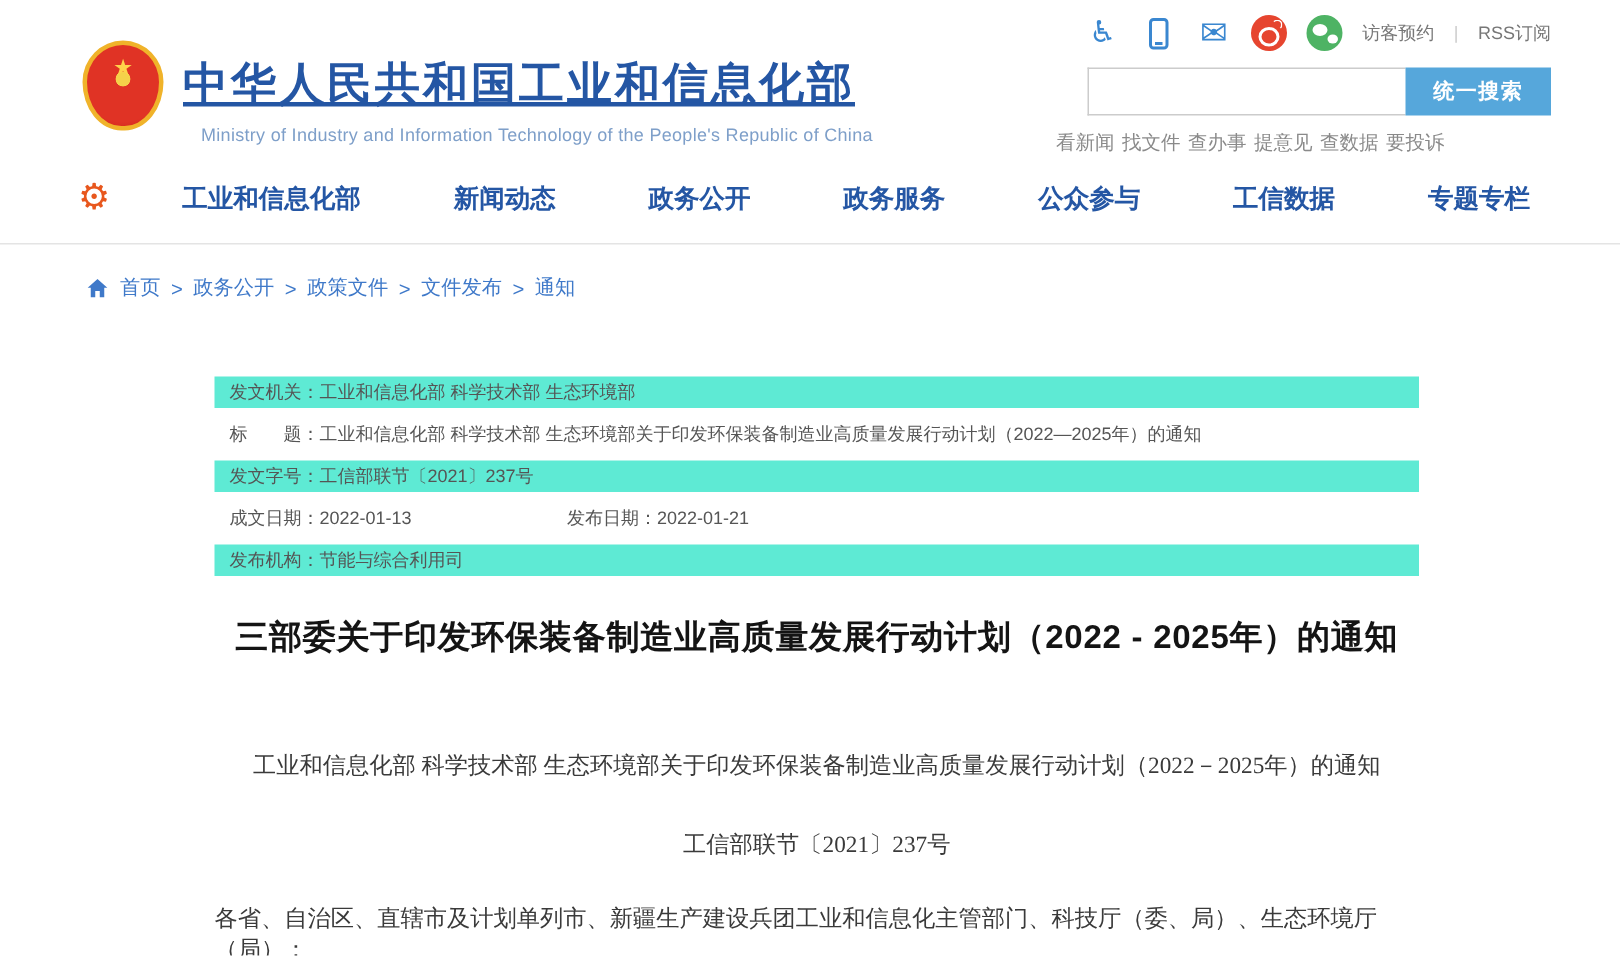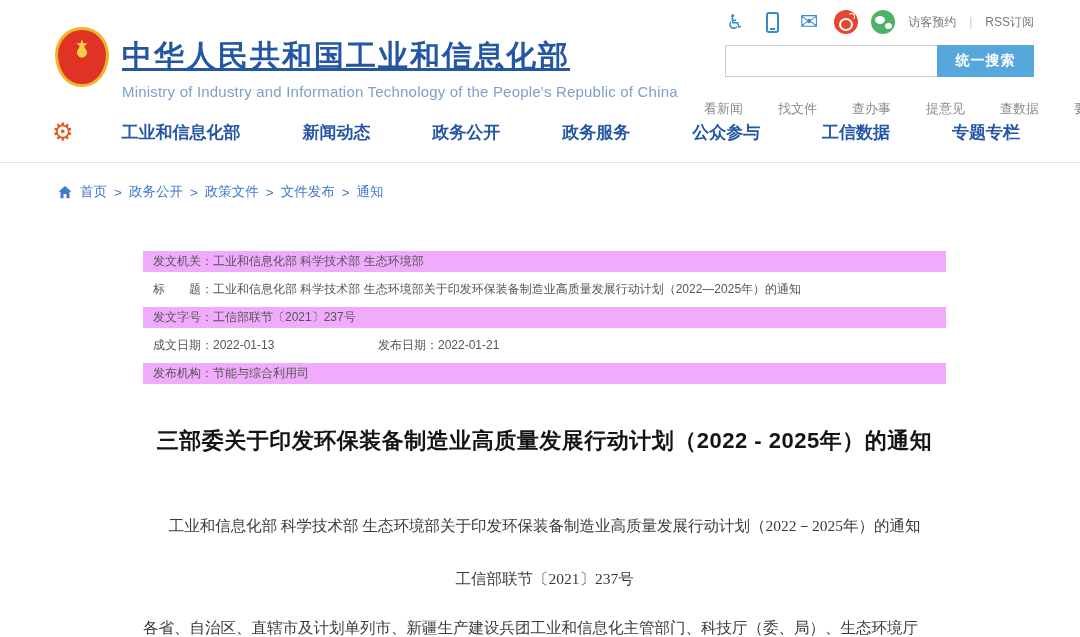--- a/index.html
+++ b/index.html
@@ -12,21 +12,21 @@
     background:#e4e4e4; box-shadow:0 -7px 9px rgba(0,0,0,0.035); }
 
   .emblem { position:absolute; left:55px; top:27px; width:54px; height:60px;
     background:radial-gradient(circle at 50% 42%, #f5d14a 0 12%, #e03325 13% 72%, #c8211a 100%);
     border:3px solid #f0b32a; border-radius:50% 50% 48% 48% / 46% 46% 54% 54%;
     display:flex; align-items:flex-start; justify-content:center; }
   .emblem .star { color:#ffd24a; font-size:15px; margin-top:6px; }
 
   .site-title-block { position:absolute; left:122px; top:36px; }
   .site-title { color:#2456a4; font-size:30px; font-weight:bold; letter-spacing:2px;text-decoration:underline; }
-  .site-subtitle { color:#7e9fc9; font-size:15px; margin-top:6px; letter-spacing:0.2px; }
+  .site-subtitle { color:#7e9fc9; font-size:12px; margin-top:6px; letter-spacing:0.2px;margin-left:12px; }
 
   .header-right { position:absolute; right:46px; top:8px; width:330px; }
   .topbar-row { display:flex; align-items:center; justify-content:flex-end; gap:13px; height:28px; }
   .tb-icon { display:inline-flex; align-items:center; justify-content:center;
     width:24px; height:24px; cursor:pointer; }
   .icon-access { color:#3a87d0; font-size:20px; line-height:1; }
   .icon-phone { width:13px; height:21px; border:2px solid #3a87d0; border-radius:3px; position:relative; }
   .icon-phone::after { content:""; position:absolute; left:2px; bottom:1px; width:5px; height:2px; background:#3a87d0; }
   .icon-mail { color:#3a87d0; font-size:22px; line-height:1; }
   .circle-badge { width:24px; height:24px; border-radius:50%; position:relative; }
@@ -42,21 +42,21 @@
     background:#fff; border-radius:50%; box-shadow:0 0 0 1px #4eb364; }
   .topbar-link { color:#777; font-size:12px; cursor:pointer; white-space:nowrap; }
   .topbar-sep { color:#ccc; font-size:12px; }
 
   .search-row { display:flex; margin-top:9px; height:32px;padding-left:21px; }
   .search-input { flex:1; border:1px solid #ccc; border-right:none; outline:none;
     padding:0 8px; font-size:13px; }
   .search-button { width:97px; background:#56a7db; color:#fff; border:none;
     font-size:14px; font-weight:bold; letter-spacing:1px; cursor:pointer; }
 
-  .quicklinks-row { display:flex; margin-top:23px; gap:35px; }
+  .quicklinks-row { display:flex; margin-top:9px; gap:5px; }
   .quicklink { color:#8a8a8a; font-size:13px; cursor:pointer; white-space:nowrap; }
 
   
   .nav { position:absolute; left:0; top:108px; width:1080px; height:48px;
     display:flex; align-items:center; padding:0 60px 0 52px; }
   .nav-logo { font-size:24px; color:#e8571d; margin-right:48px; line-height:1; }
   .nav-list { flex:1; display:flex; justify-content:space-between; align-items:center; }
   .nav-item { color:#2456a4; font-size:17px; font-weight:bold; cursor:pointer; white-space:nowrap; }
 
   
@@ -64,27 +64,27 @@
     color:#3f79c9; font-size:13.5px; }
   .crumb { cursor:pointer;font-family:Liberation Mono, monospace; }
   .crumb-sep { color:#3f79c9; }
   .home-icon { display:inline-flex; width:16px; height:15px; }
 
   
   .content { width:803px; margin:50px 0 0 143px; }
   .meta-table { }
   .meta-row { display:flex; align-items:center; min-height:21px; line-height:21px;
     margin-bottom:7px; font-size:12px; color:#555; padding:0 10px; }
-  .meta-row.gray { background:#f0abfc; }
+  .meta-row.gray { background:#5eead4; }
   .meta-pair { display:flex; }
   .meta-pair.first-col { width:225px; flex:none; }
   .meta-label { white-space:pre; }
   .meta-value { }
 
-  .article-title { margin-top:42px; text-align:center; font-size:22px; font-weight:bold;
+  .article-title { margin-top:26px; text-align:center; font-size:22px; font-weight:bold;
     color:#141414; letter-spacing:0.5px; }
 
   .article-body { font-family:"Liberation Serif","DejaVu Serif",serif; color:#3a3a3a;
     font-size:15.5px; }
   .doc-title { text-align:center; margin-top:60px; }
   .doc-number { text-align:center; margin-top:32px; }
   .salutation { margin-top:28px; text-align:left; }
 </style>
 </head>
 <body>

